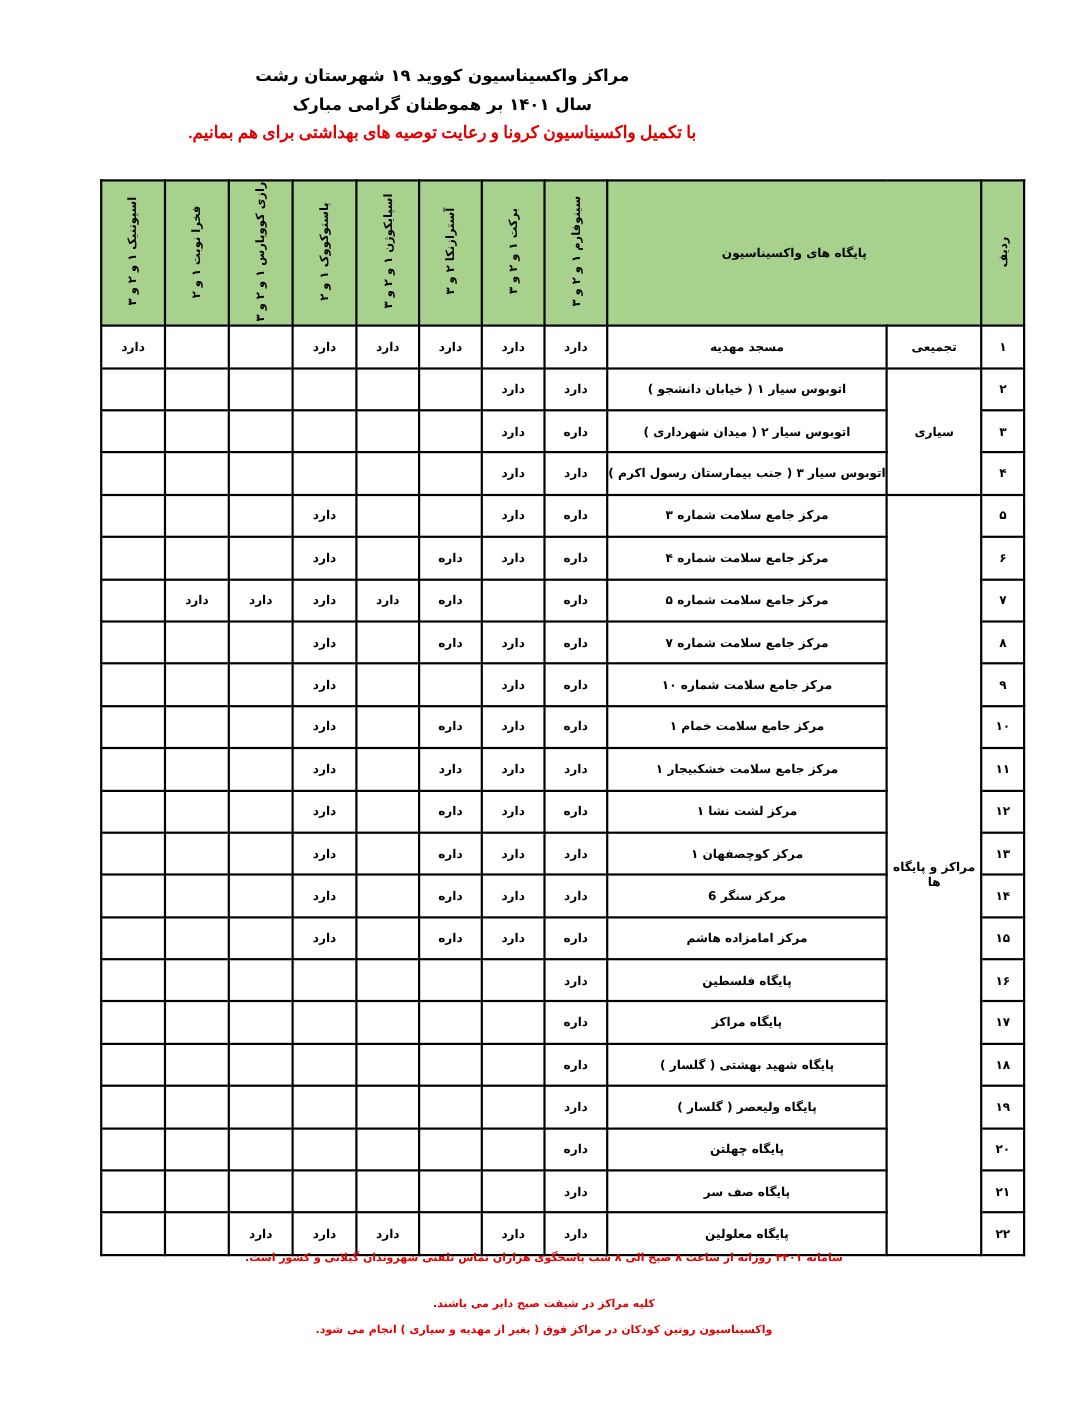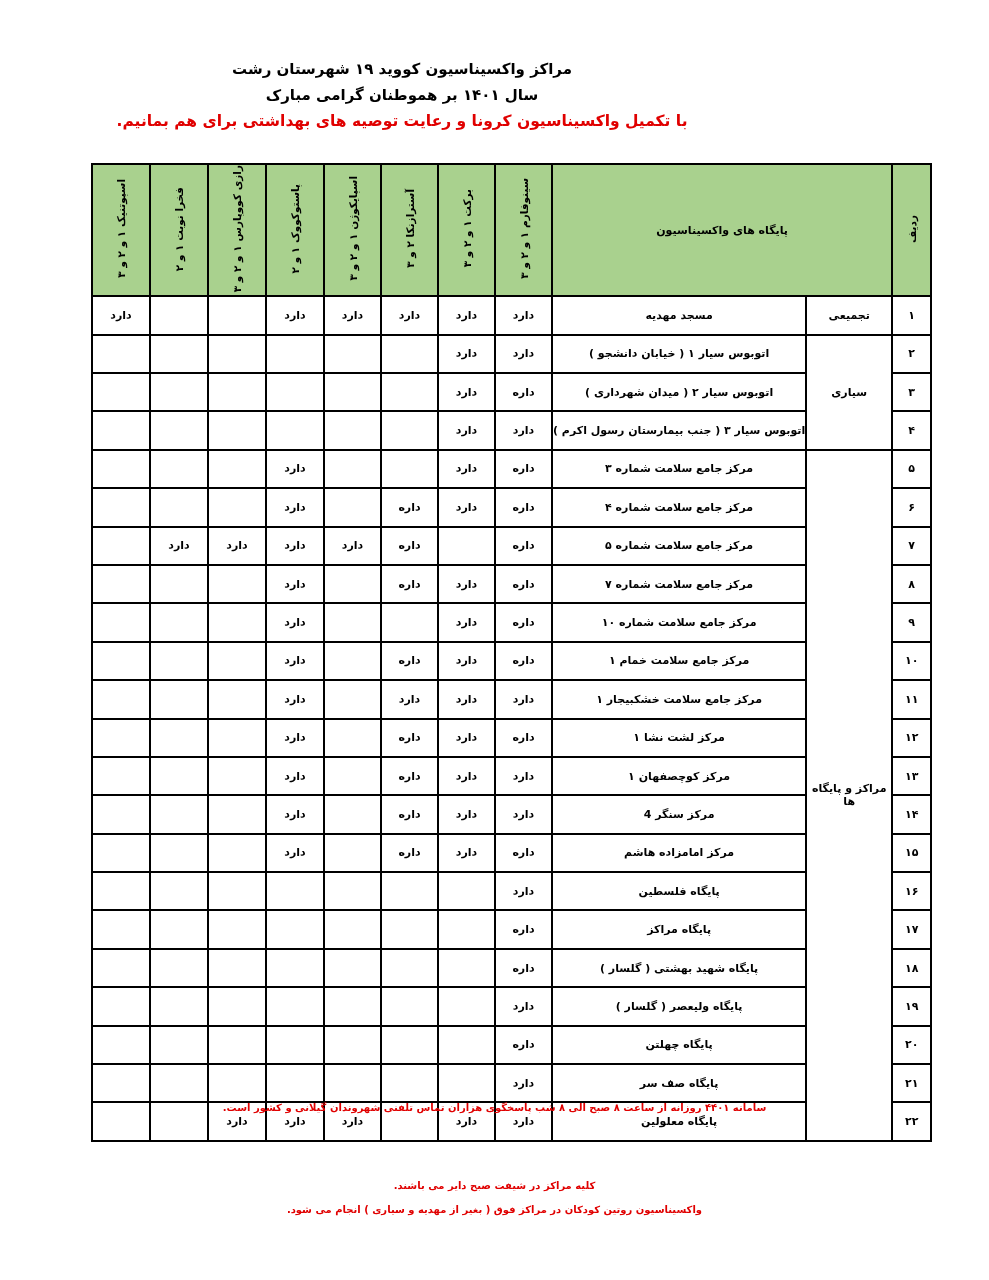--- a/index.html
+++ b/index.html
@@ -1,19 +1,19 @@
 <!DOCTYPE html>
 <html><head>
 <meta charset="utf-8">
 <style>
   html, body { margin:0; padding:0; background:#ffffff; }
   body { width:989px; height:1280px; position:relative; font-family:"DejaVu Sans", sans-serif; color:#000; overflow:hidden; }
   .titles { position:absolute; top:56px; left:0; width:804px; text-align:center; direction:rtl; }
   .titles .t { font-weight:bold; font-size:15px; line-height:26px; height:26px; }
-  .titles .t.red { color:#e00000; font-size:15.5px; }
+  .titles .t.red { color:#e00000; font-size:15.5px;font-family:Liberation Serif, serif; }
   table.grid { position:absolute; left:91px; top:163px; border-collapse:collapse; direction:rtl; table-layout:fixed; }
   table.grid td, table.grid th { border:2px solid #000; padding:0; text-align:center; vertical-align:middle; font-size:11px; font-weight:bold; }
   table.grid thead th { background:#a9d18e; height:118px; }
   table.grid tbody td { height:36.4px; }
   .vert { writing-mode:vertical-rl; transform:rotate(180deg); display:inline-block; font-size:10.5px; white-space:nowrap; }
   th.place-head { font-size:12.5px; }
   td.name { text-align:right; padding-right:3px; font-size:10.5px; white-space:nowrap; }
   td.group { font-size:13px; }
   td.idx { font-size:11.5px; }
   td.v { font-size:10px; }
@@ -211,21 +211,21 @@
         <td class="v">دارد</td>
         <td class="v">داره</td>
         <td class="v"></td>
         <td class="v">دارد</td>
         <td class="v"></td>
         <td class="v"></td>
         <td class="v"></td>
       </tr>
       <tr>
         <td class="idx">۱۴</td>
-        <td class="name">مرکز سنگر 4</td>
+        <td class="name">مرکز سنگر 6</td>
         <td class="v">دارد</td>
         <td class="v">دارد</td>
         <td class="v">داره</td>
         <td class="v"></td>
         <td class="v">دارد</td>
         <td class="v"></td>
         <td class="v"></td>
         <td class="v"></td>
       </tr>
       <tr>
@@ -320,15 +320,15 @@
         <td class="v"></td>
         <td class="v">دارد</td>
         <td class="v">دارد</td>
         <td class="v">دارد</td>
         <td class="v"></td>
         <td class="v"></td>
       </tr>
     </tbody>
 </table>
 
-<div class="footer" style="top:1102px;">سامانه ۴۴۰۱ روزانه از ساعت ۸ صبح الی ۸ شب پاسخگوی هزاران تماس تلفنی شهروندان گیلانی و کشور  است.</div>
+<div class="footer" style="top:1138px;">سامانه ۴۴۰۱ روزانه از ساعت ۸ صبح الی ۸ شب پاسخگوی هزاران تماس تلفنی شهروندان گیلانی و کشور  است.</div>
 <div class="footer" style="top:1180px;">کلیه مراکز  در شیفت صبح دایر  می باشند.</div>
 <div class="footer" style="top:1204px;">واکسیناسیون روتین کودکان  در مراکز  فوق  ( بغیر از مهدیه و سیاری )  انجام می شود.</div>
 
 </body></html>

